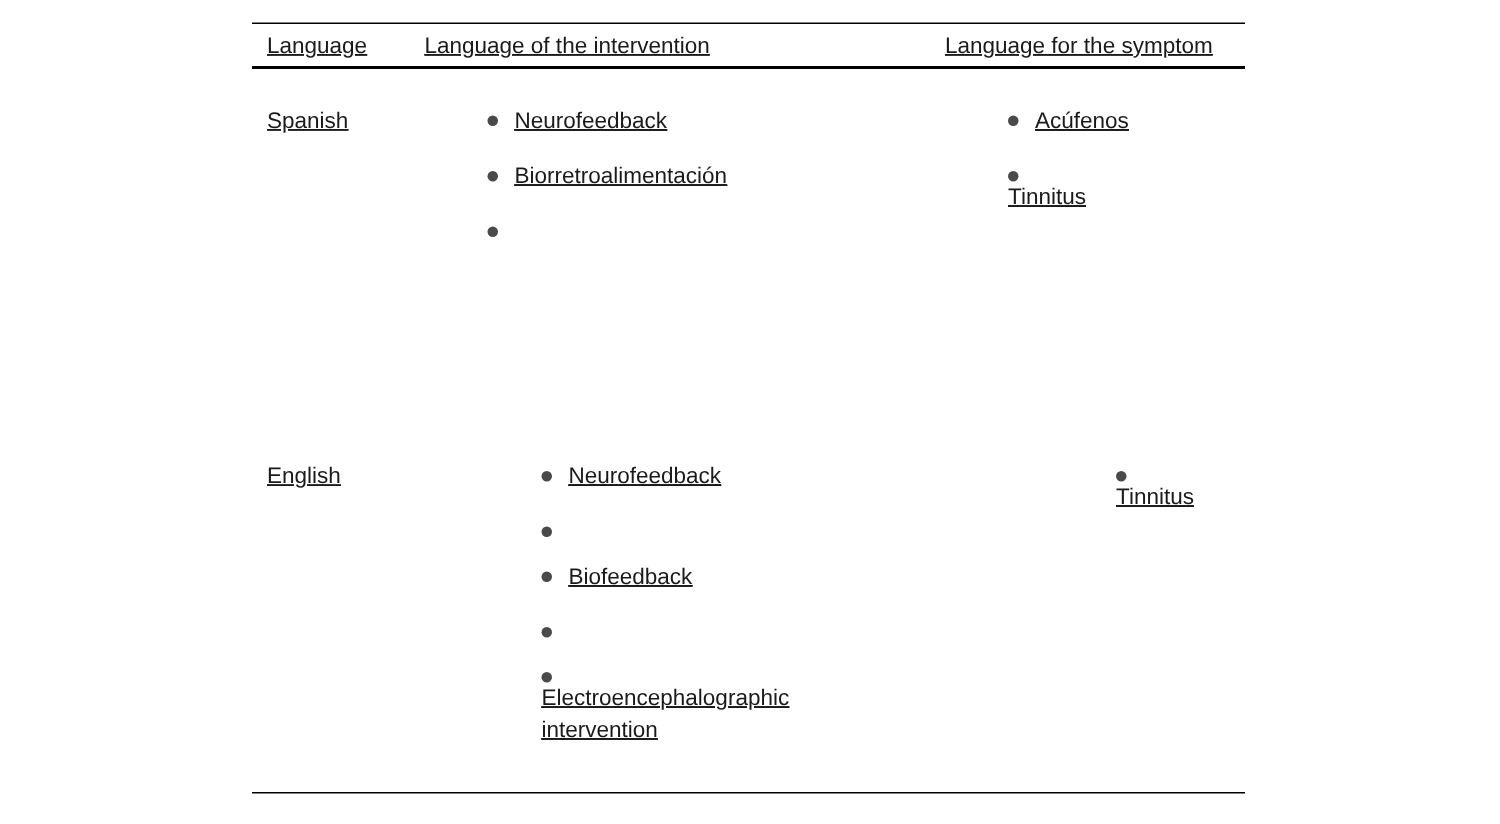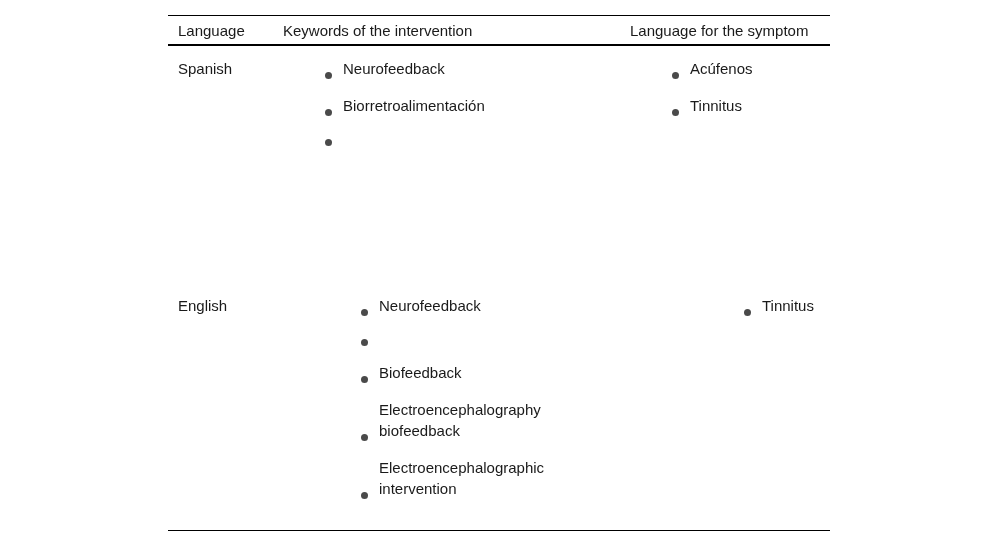--- a/index.html
+++ b/index.html
@@ -1,15 +1,15 @@
 <!DOCTYPE html>
 <html><head>
 <meta charset="utf-8">
 <style>
-  * { margin: 0; padding: 0; box-sizing: border-box; }
+  * { margin: 0; padding: 0; box-sizing: border-box; text-decoration: underline; }
   html, body {
     width: 1000px; height: 549px;
     background: #ffffff;
     font-family: "Liberation Sans", sans-serif;
     color: #1a1a1a;
     overflow: hidden;
   }
   .table-wrap {
     position: absolute;
     left: 168px; top: 15px;
@@ -22,53 +22,53 @@
     display: grid;
     grid-template-columns: 115px 347px 200px;
   }
   .header-row {
     border-bottom: 2px solid #000;
     height: 30px;
     align-items: center;
   }
   .header-cell { line-height: 30px; white-space: nowrap; }
   .header-cell.lang { padding-left: 10px; }
-  .body-row { padding-top: 12px; }
+  .body-row { padding-top: 24px; }
   .body-row.spanish { min-height: 237px; }
   .body-row.english { padding-bottom: 31px; gap: 36px; }
   .lang-cell { padding-left: 10px; line-height: 21px; }
   ul.kw-list {
     list-style: none;
     padding-left: 42px;
   }
   ul.kw-list li {
     display: flex;
-    align-items: flex-end;
+    align-items: flex-start;
     line-height: 21px;
     margin-bottom: 16px;
   }
-  ul.kw-list li:last-child { margin-bottom: 0; }
+  ul.kw-list li:last-child { margin-bottom: 0; flex-direction: column; }
   .bullet {
     width: 7px; height: 7px;
     border-radius: 50%;
     background: #4a4a4a;
     flex-shrink: 0;
     margin-top: 7px;
     margin-right: 11px;
   }
   .kw-text { max-width: 200px; }
 </style>
 </head>
 <body>
 
 <div class="table-wrap">
 
   <div class="grid-row header-row">
     <div class="header-cell lang">Language</div>
-    <div class="header-cell">Keywords of the intervention</div>
+    <div class="header-cell">Language of the intervention</div>
     <div class="header-cell">Language for the symptom</div>
   </div>
 
   <div class="grid-row body-row spanish">
     <div class="lang-cell">Spanish</div>
     <ul class="kw-list">
       <li>
           <span class="bullet"></span>
           <span class="kw-text">Neurofeedback</span>
         </li>
@@ -101,21 +101,20 @@
         </li>
       <li>
           <span class="bullet"></span>
         </li>
       <li>
           <span class="bullet"></span>
           <span class="kw-text">Biofeedback</span>
         </li>
       <li>
           <span class="bullet"></span>
-          <span class="kw-text">Electroencephalography biofeedback</span>
         </li>
       <li>
           <span class="bullet"></span>
           <span class="kw-text">Electroencephalographic intervention</span>
         </li>
     </ul>
     <ul class="kw-list">
       <li>
           <span class="bullet"></span>
           <span class="kw-text">Tinnitus</span>

